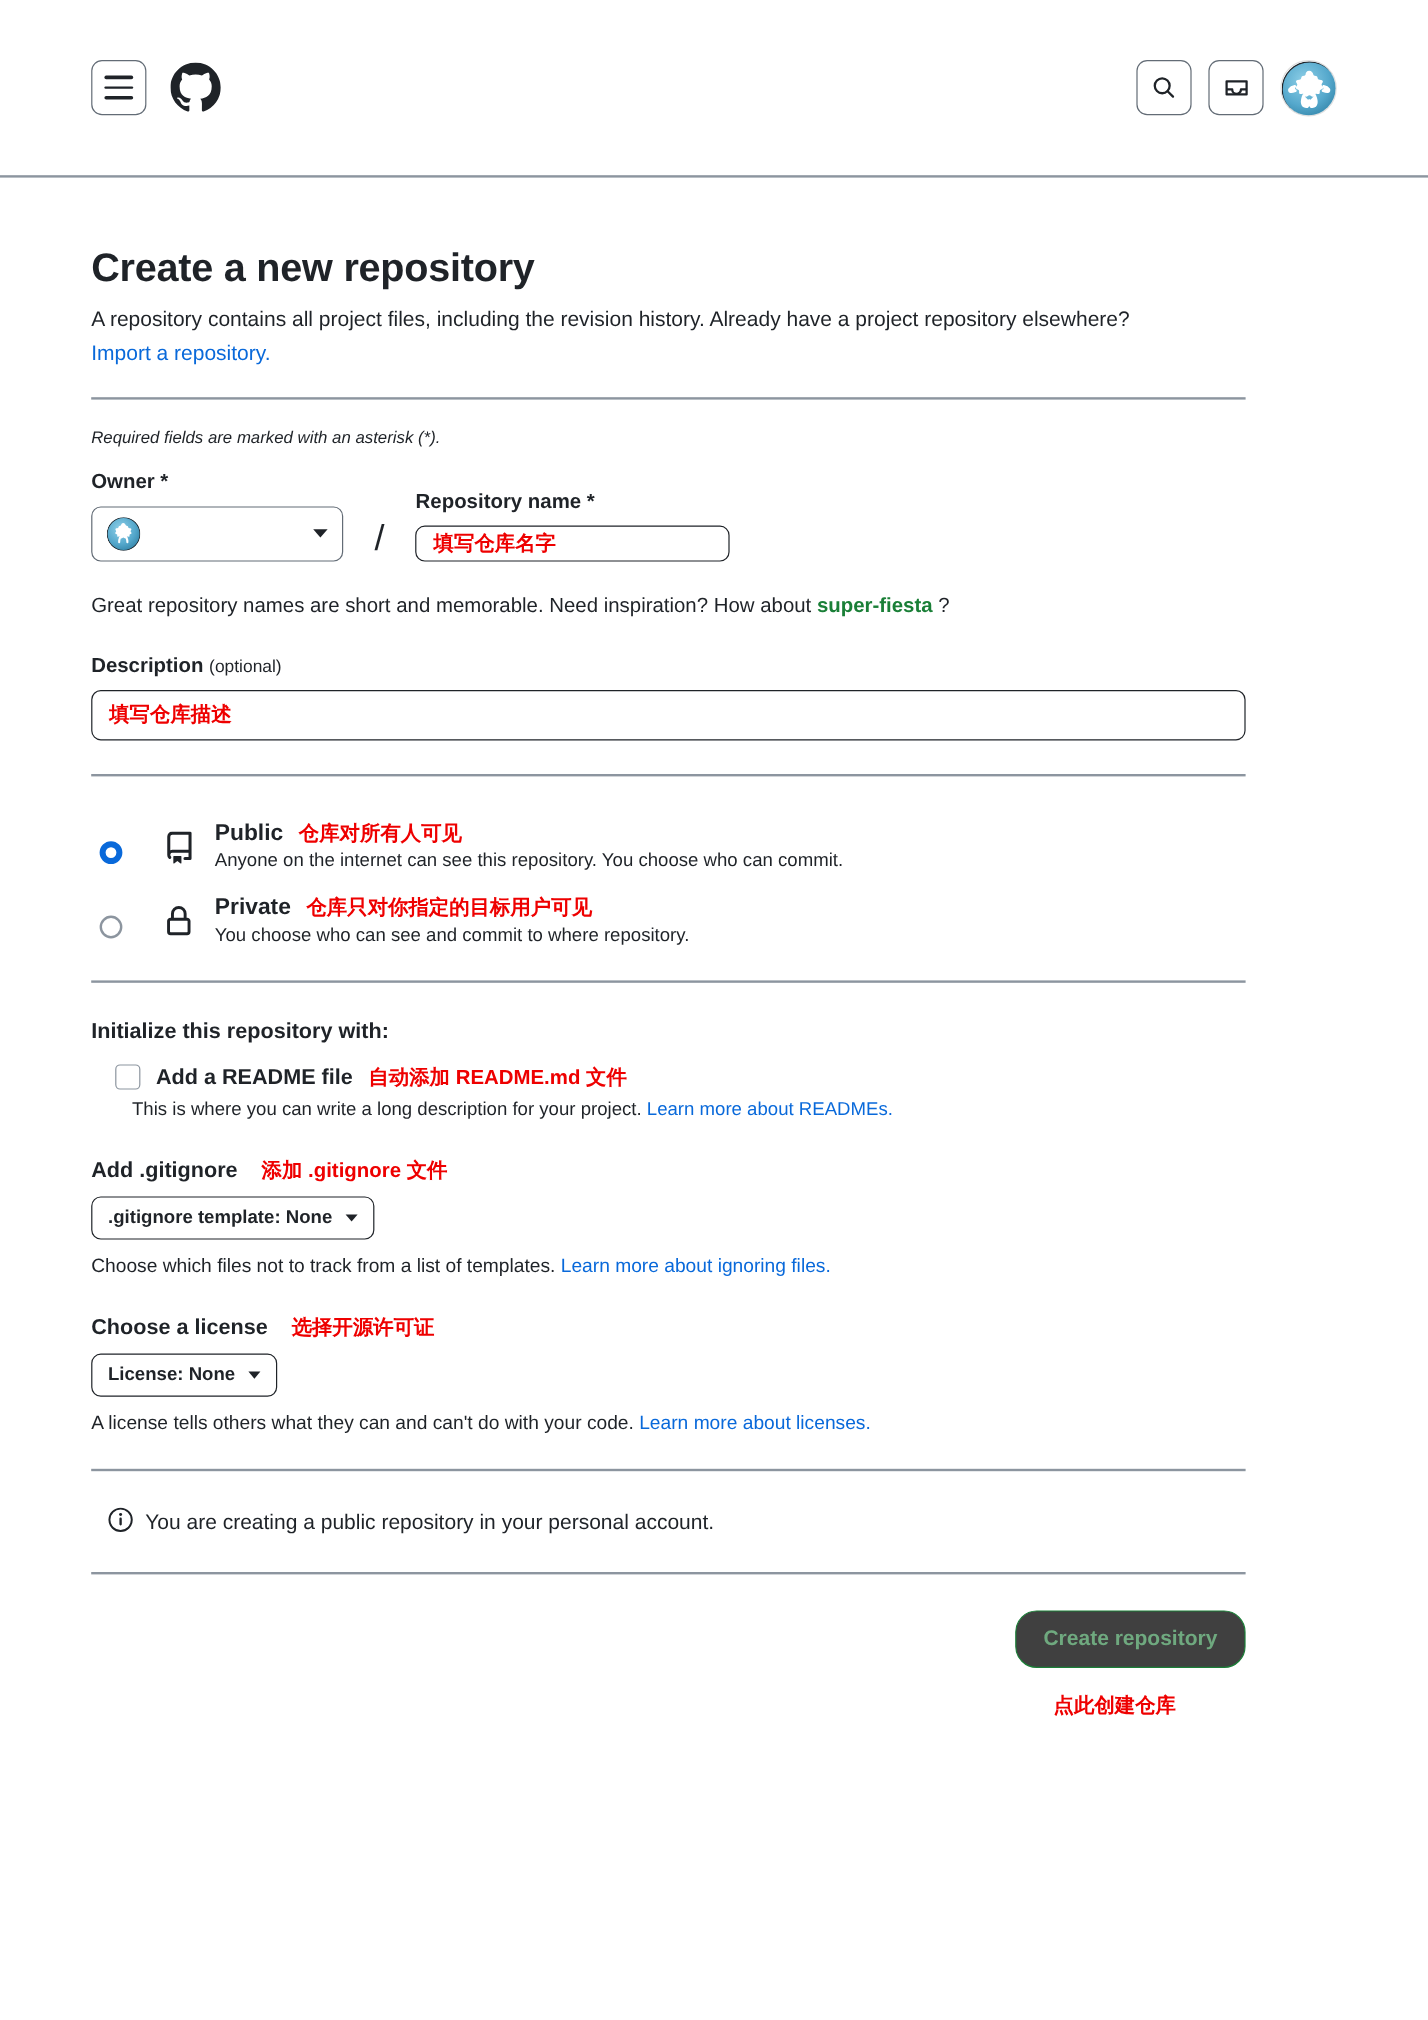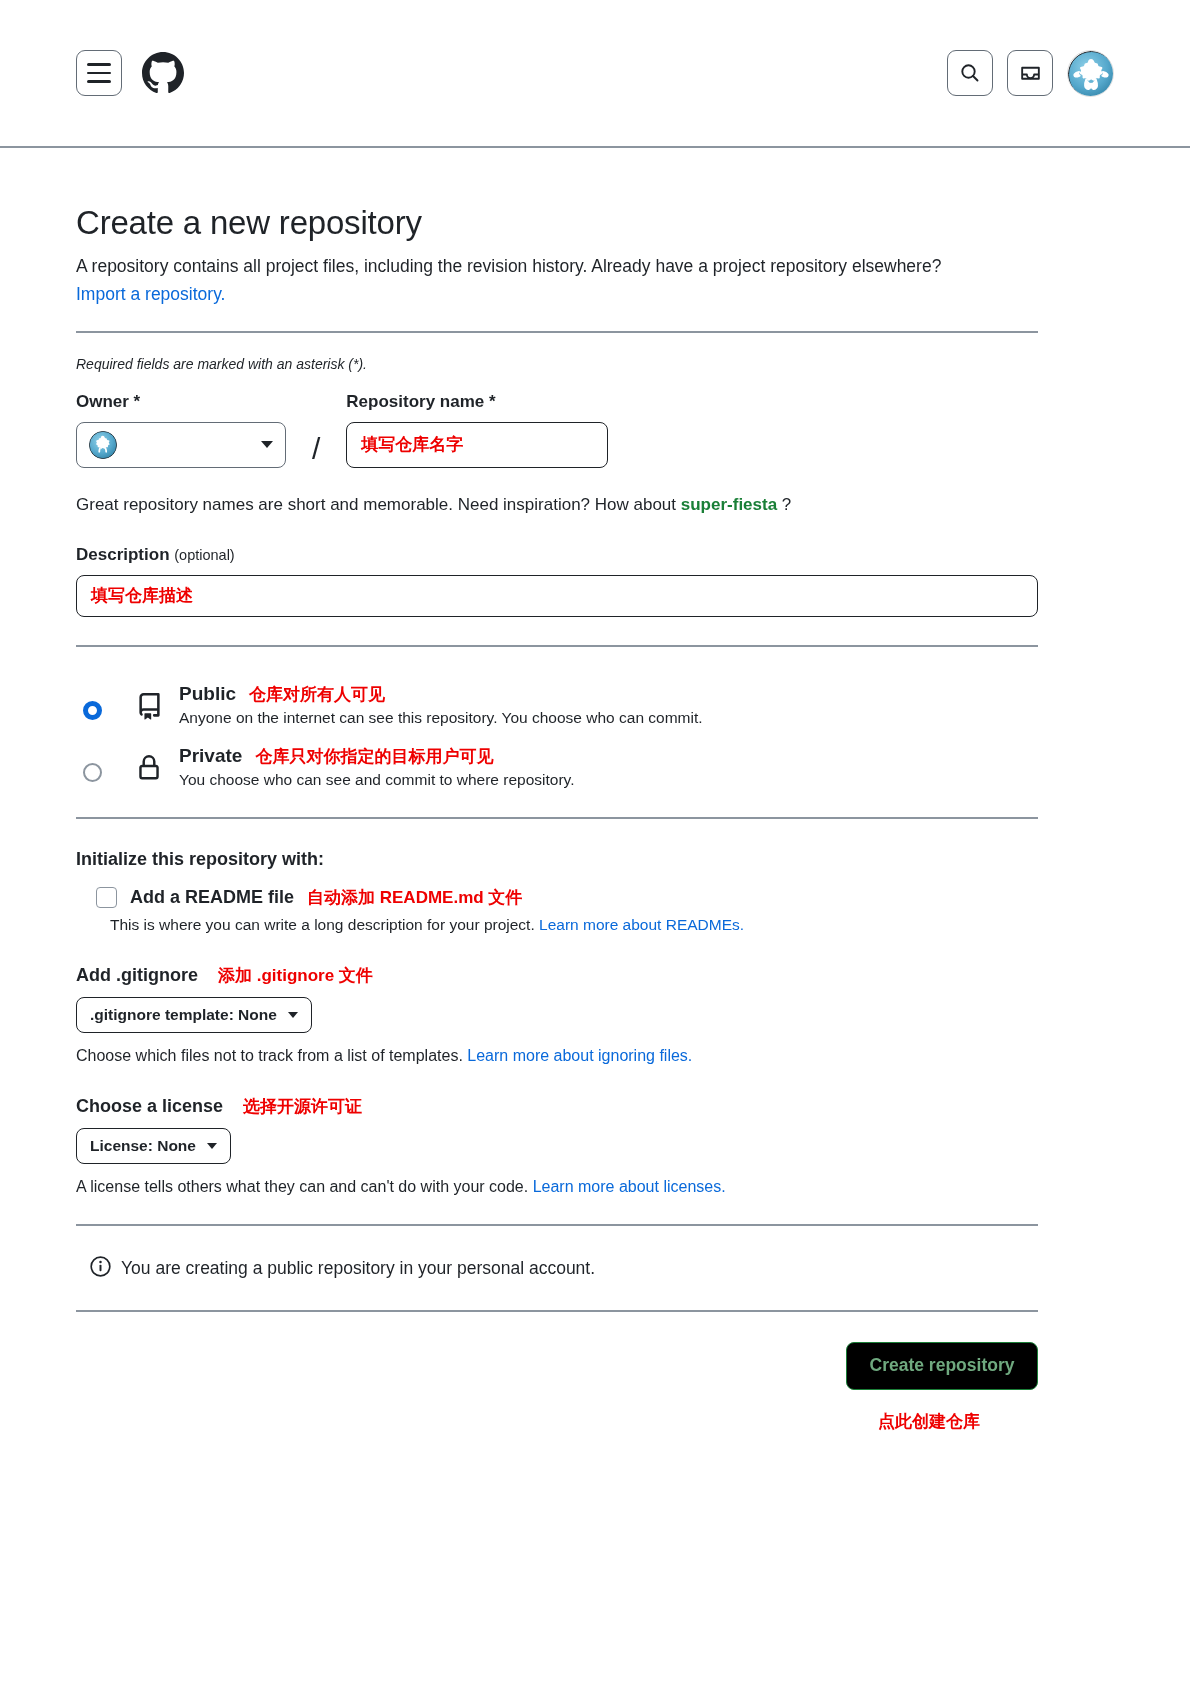--- a/index.html
+++ b/index.html
@@ -64,21 +64,21 @@
     padding: 0 76px;
     width: 1190px;
   }
   .content {
     width: 962px;
     padding-top: 56px;
   }
 
   h1.page-title {
     font-size: 33px;
-    font-weight: 400;
+    font-weight: 700;
     letter-spacing: -0.2px;
     margin: 0 0 10px 0;
     line-height: 1.15;
   }
   .lede {
     font-size: 17.5px;
     line-height: 1.62;
     margin: 0;
     color: #1f2328;
     max-width: 900px;
@@ -132,21 +132,21 @@
     border-top: 7px solid #1f2328;
   }
   .slash {
     font-size: 30px;
     color: #1f2328;
     margin: 0 13px 4px 13px;
     line-height: 1;
     font-weight: 300;
   }
   .repo-name-input {
-    width: 262px; height: 46px;
+    width: 262px; height: 30px;
     border: 1.8px solid #1f2328;
     border-radius: 8px;
     background: #fff;
     display: flex; align-items: center;
     padding: 0 14px;
     font-size: 17px;
     font-weight: 700;
     color: #ee0000;
     cursor: text;
   }
@@ -272,22 +272,22 @@
     font-size: 17.5px;
   }
 
   .footer-actions {
     display: flex; flex-direction: column; align-items: flex-end;
     margin-top: 30px;
   }
   .create-btn {
     width: 192px; height: 48px;
     border: 1.6px solid #1a7f37;
-    border-radius: 8px;
-    background: #000000;
+    border-radius: 18px;
+    background: #404040;
     color: #6fa97f;
     font-size: 17.5px;
     font-weight: 600;
     display:flex; align-items:center; justify-content:center;
     cursor: pointer;
   }
   .create-note {
     color: #ee0000;
     font-weight: 700;
     font-size: 17px;

